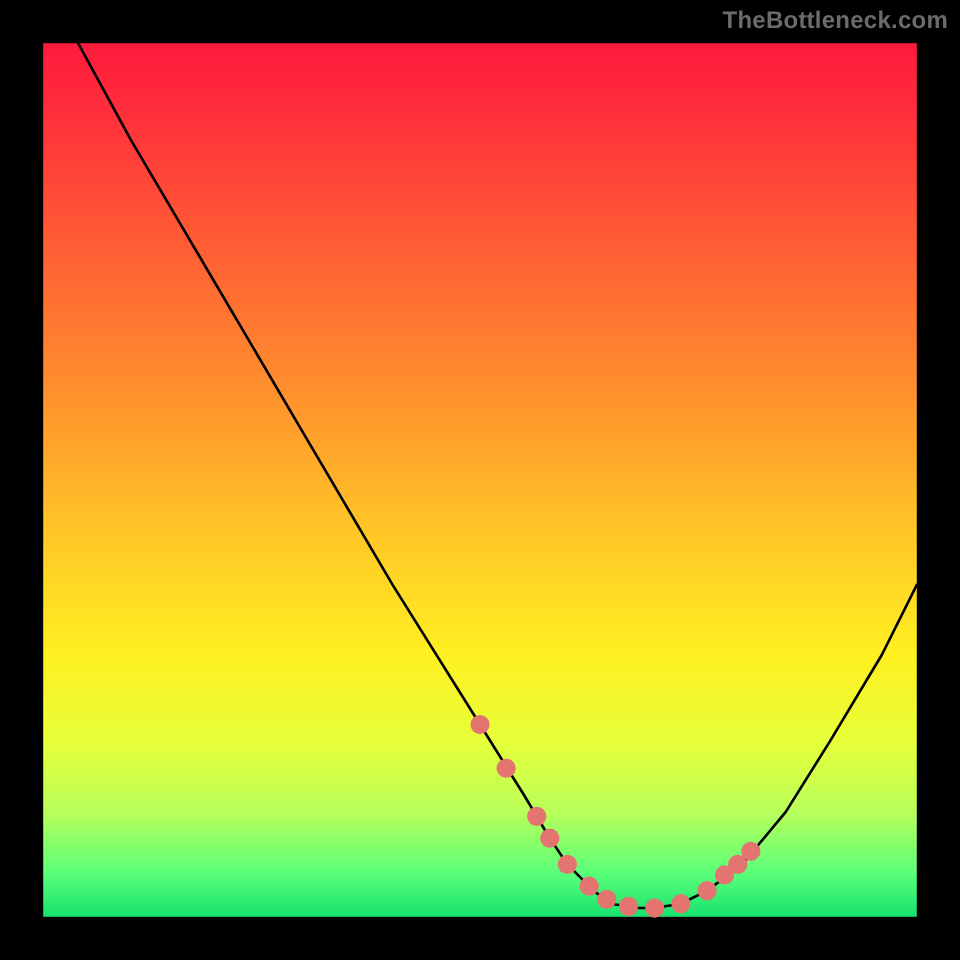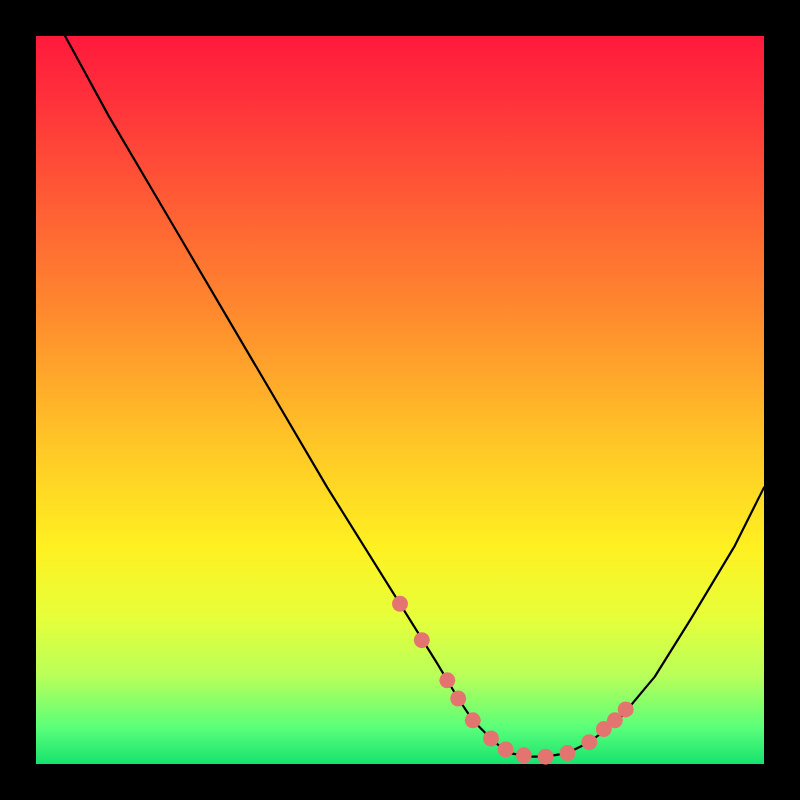--- a/index.html
+++ b/index.html
@@ -86,13 +86,14 @@
           <circle cx="487.8" cy="719.3" r="8" class="marker"></circle>
           <circle cx="509.6" cy="720.7" r="8" class="marker"></circle>
           <circle cx="531.4" cy="717.1" r="8" class="marker"></circle>
           <circle cx="553.3" cy="706.2" r="8" class="marker"></circle>
           <circle cx="567.8" cy="693.1" r="8" class="marker"></circle>
           <circle cx="578.8" cy="684.3" r="8" class="marker"></circle>
           <circle cx="589.7" cy="673.4" r="8" class="marker"></circle>
         </g>
     </svg>
   </div>
+  <div class="attribution">TheBottleneck.com</div>
 </div>
 
 </body></html>

